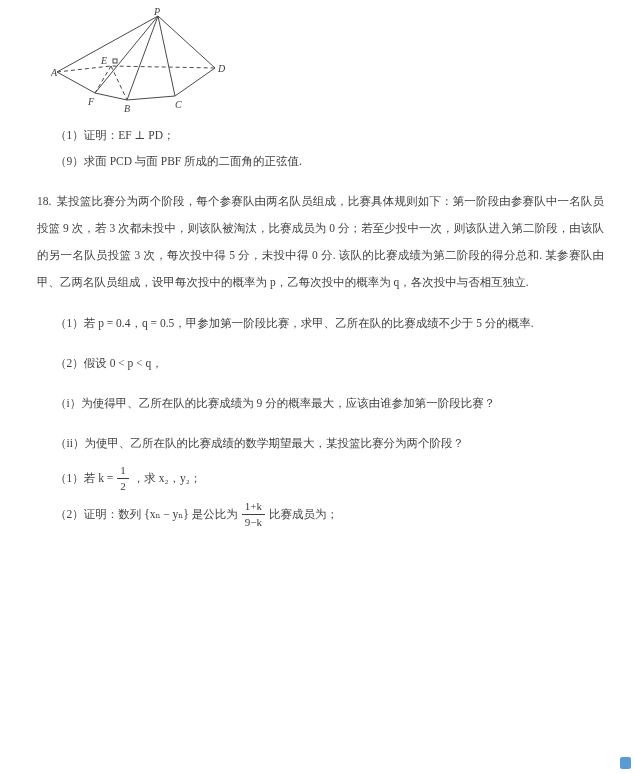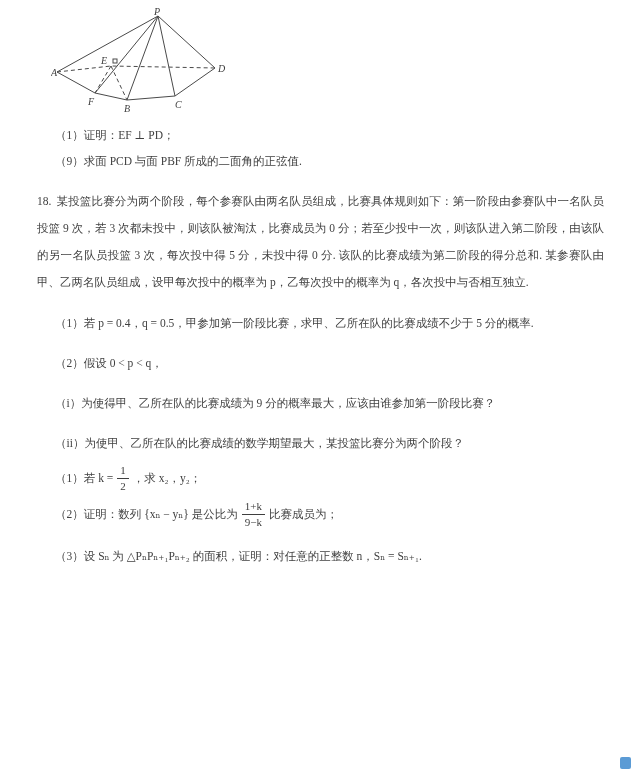--- a/index.html
+++ b/index.html
@@ -91,18 +91,17 @@
 
     <div class="frac-line indent">
       <span>（2）证明：数列 {xₙ − yₙ} 是公比为</span>
       <span class="frac">
           <span class="num">1+k</span>
           <span class="den">9−k</span>
         </span>
       <span>比赛成员为；</span>
     </div>
 
-    <div class="line indent sub">（3）设 Sₙ 为 △PₙPₙ₊₁Pₙ₊₂ 的面积，证明：对任意的正整数 n，Sₙ = Sₙ₊₁.</div>
   </div>
 
 </div>
 
 <div class="corner-widget"></div>
 
 </body></html>

